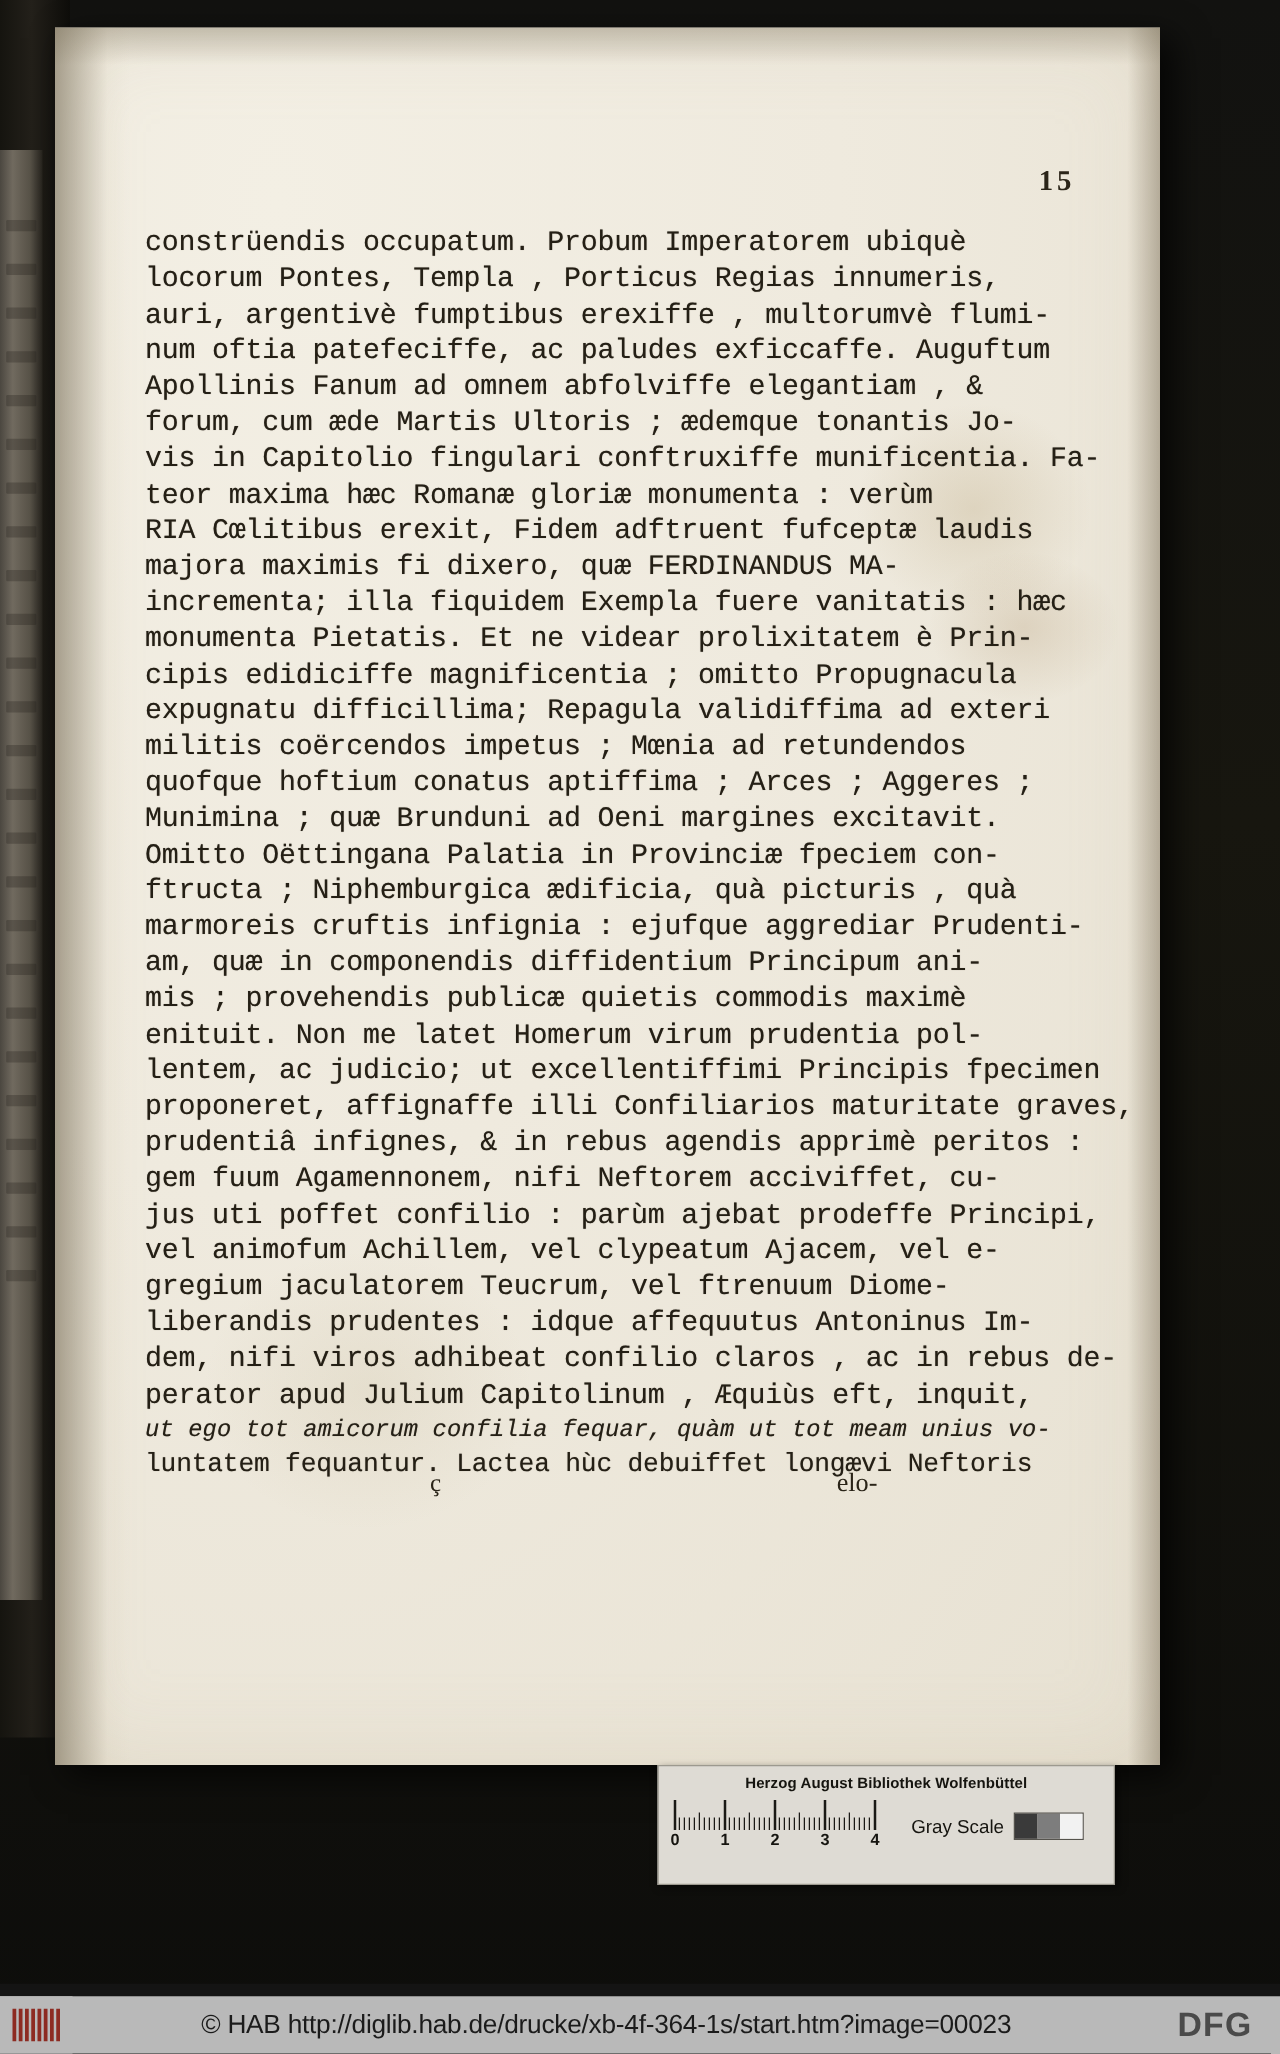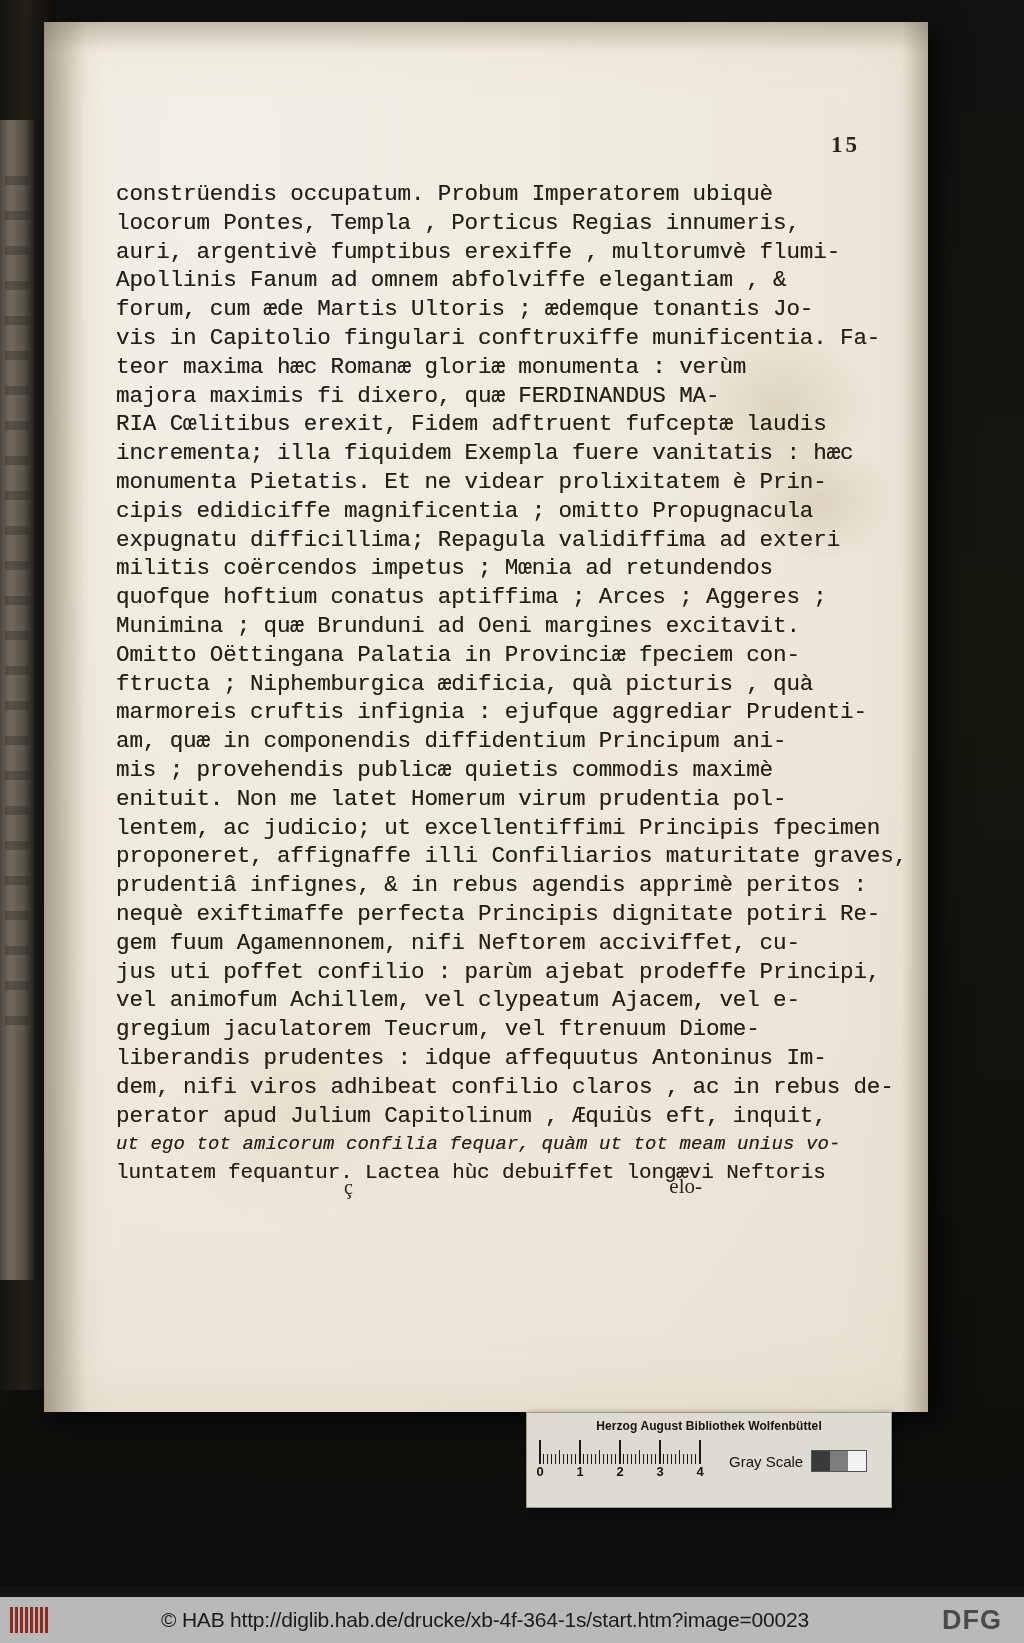--- a/index.html
+++ b/index.html
@@ -213,43 +213,43 @@
   <div id="foxing-a"></div>
   <div id="foxing-b"></div>
   <div id="foxing-c"></div>
 
   <div id="page-number">15</div>
 
   <div id="text-block">
       <div class="line j">constrüendis occupatum. Probum Imperatorem ubiquè</div>
       <div class="line j">locorum Pontes, Templa , Porticus Regias innumeris,</div>
       <div class="line j">auri, argentivè fumptibus erexiffe , multorumvè flumi-</div>
+      <div class="line j">num oftia patefeciffe, ac paludes exficcaffe. Auguftum</div>
       <div class="line j">Apollinis Fanum ad omnem abfolviffe elegantiam , &amp;</div>
       <div class="line j">forum, cum æde Martis Ultoris ; ædemque tonantis Jo-</div>
       <div class="line j">vis in Capitolio fingulari conftruxiffe munificentia. Fa-</div>
       <div class="line j">teor maxima hæc Romanæ gloriæ monumenta : verùm</div>
+      <div class="line j">RIA Cœlitibus erexit, Fidem adftruent fufceptæ laudis</div>
       <div class="line j">majora maximis fi dixero, quæ FERDINANDUS MA-</div>
-      <div class="line j">RIA Cœlitibus erexit, Fidem adftruent fufceptæ laudis</div>
       <div class="line j">incrementa; illa fiquidem Exempla fuere vanitatis : hæc</div>
       <div class="line j">monumenta Pietatis.  Et ne videar prolixitatem è Prin-</div>
       <div class="line j">cipis edidiciffe magnificentia ; omitto Propugnacula</div>
       <div class="line j">expugnatu difficillima; Repagula validiffima ad exteri</div>
       <div class="line j">militis coërcendos impetus ; Mœnia ad retundendos</div>
       <div class="line j">quofque hoftium conatus aptiffima ; Arces ; Aggeres ;</div>
       <div class="line j">Munimina ; quæ Brunduni ad Oeni margines excitavit.</div>
       <div class="line j">Omitto Oëttingana Palatia in Provinciæ fpeciem con-</div>
       <div class="line j">ftructa ; Niphemburgica ædificia, quà picturis , quà</div>
       <div class="line j">marmoreis cruftis infignia : ejufque aggrediar Prudenti-</div>
       <div class="line j">am,  quæ in componendis diffidentium Principum ani-</div>
       <div class="line j">mis ; provehendis publicæ quietis commodis maximè</div>
       <div class="line j">enituit.  Non me latet Homerum virum prudentia pol-</div>
       <div class="line j">lentem, ac judicio; ut excellentiffimi Principis fpecimen</div>
       <div class="line j">proponeret, affignaffe illi Confiliarios maturitate graves,</div>
       <div class="line j">prudentiâ infignes, &amp; in rebus agendis apprimè peritos :</div>
-      <div class="line j">nequè exiftimaffe perfecta Principis dignitate potiri Re-</div>
       <div class="line j">gem fuum Agamennonem, nifi Neftorem acciviffet, cu-</div>
       <div class="line j">jus uti poffet confilio : parùm ajebat prodeffe Principi,</div>
       <div class="line j">vel animofum Achillem, vel clypeatum Ajacem, vel e-</div>
       <div class="line j">gregium jaculatorem Teucrum, vel ftrenuum Diome-</div>
       <div class="line j">liberandis prudentes :  idque affequutus Antoninus Im-</div>
       <div class="line j">dem, nifi viros adhibeat confilio claros , ac in rebus de-</div>
       <div class="line j">perator apud Julium Capitolinum , Æquiùs eft, inquit,</div>
       <div class="line italic">ut ego tot amicorum confilia fequar, quàm ut tot meam unius vo-</div>
       <div class="line" style="font-size: 21px;">luntatem fequantur. Lactea hùc debuiffet longævi Neftoris</div>
     </div>

